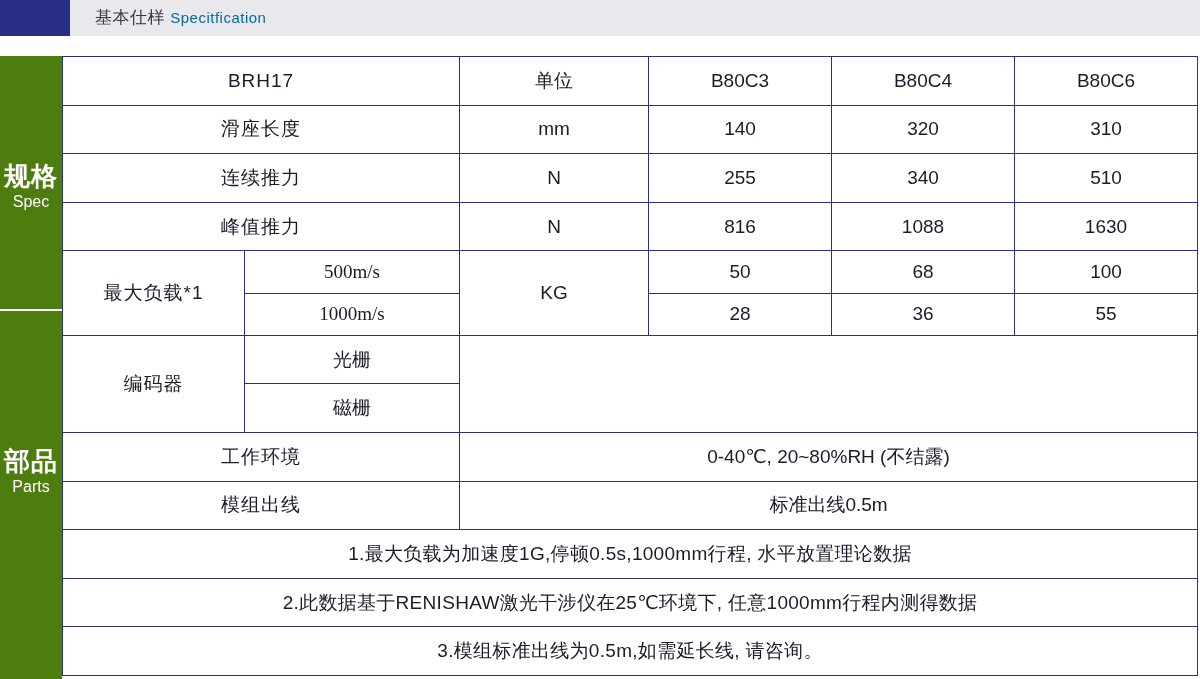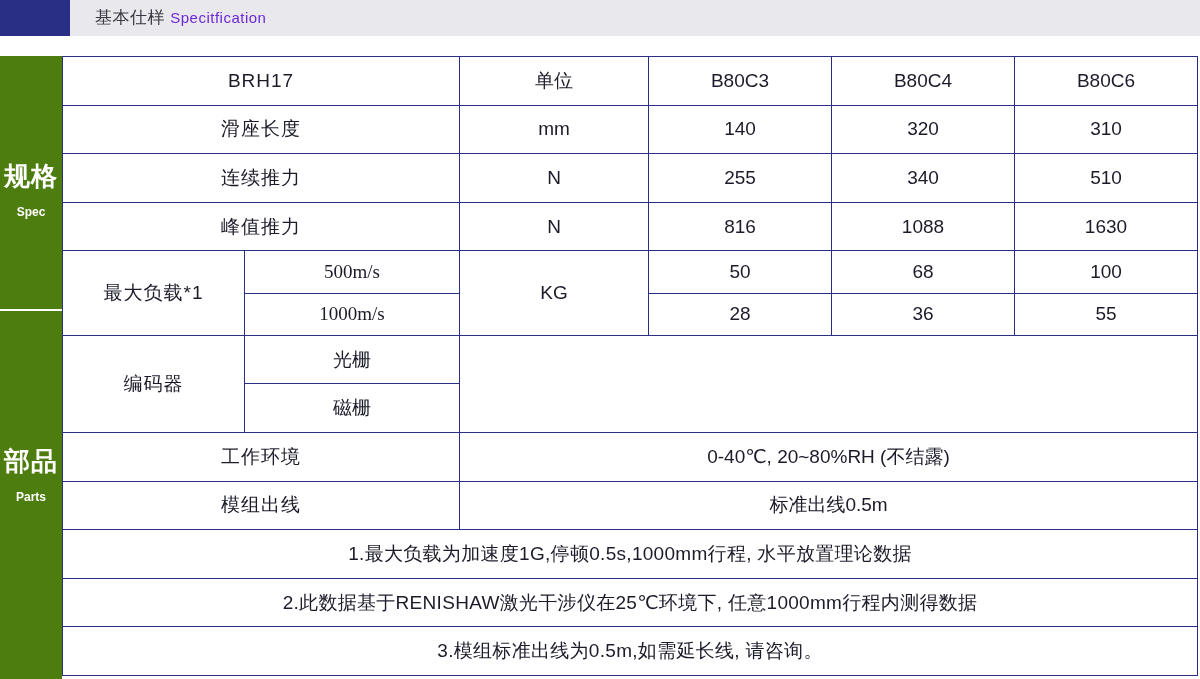--- a/index.html
+++ b/index.html
@@ -38,21 +38,21 @@
   .header-title {
     position: absolute;
     left: 95px; top: 0;
     height: 36px;
     line-height: 36px;
     font-size: 17px;
     color: #3a3a45;
     letter-spacing: .5px;
     white-space: nowrap;
   }
-  .header-title .en { font-size: 15px; color: #6d28d9; }
+  .header-title .en { font-size: 15px; color: #0369a1; }
 
   
   .leftcol {
     position: absolute;
     left: 0; top: 56px;
     width: 62px; height: 636px;
     background: #4d7c0f;
   }
   .leftcol .seg {
     position: absolute;
@@ -61,24 +61,23 @@
     color: #ffffff;
     text-align: center;
   }
   .leftcol .seg .cn {
     font-size: 26px;
     font-weight: 700;
     line-height: 30px;
     letter-spacing: 1px;
   }
   .leftcol .seg .en {
-    font-size: 12px;
+    font-size: 16px;
     line-height: 18px;
-    margin-top: 12px;
-    font-weight: bold;
+    margin-top: 2px;
   }
   .seg-spec { top: 105px; }
   .seg-parts { top: 390px; }
   .divider-line {
     position: absolute;
     left: 0; top: 253px;
     width: 62px; height: 2px;
     background: #ffffff;
   }
 

